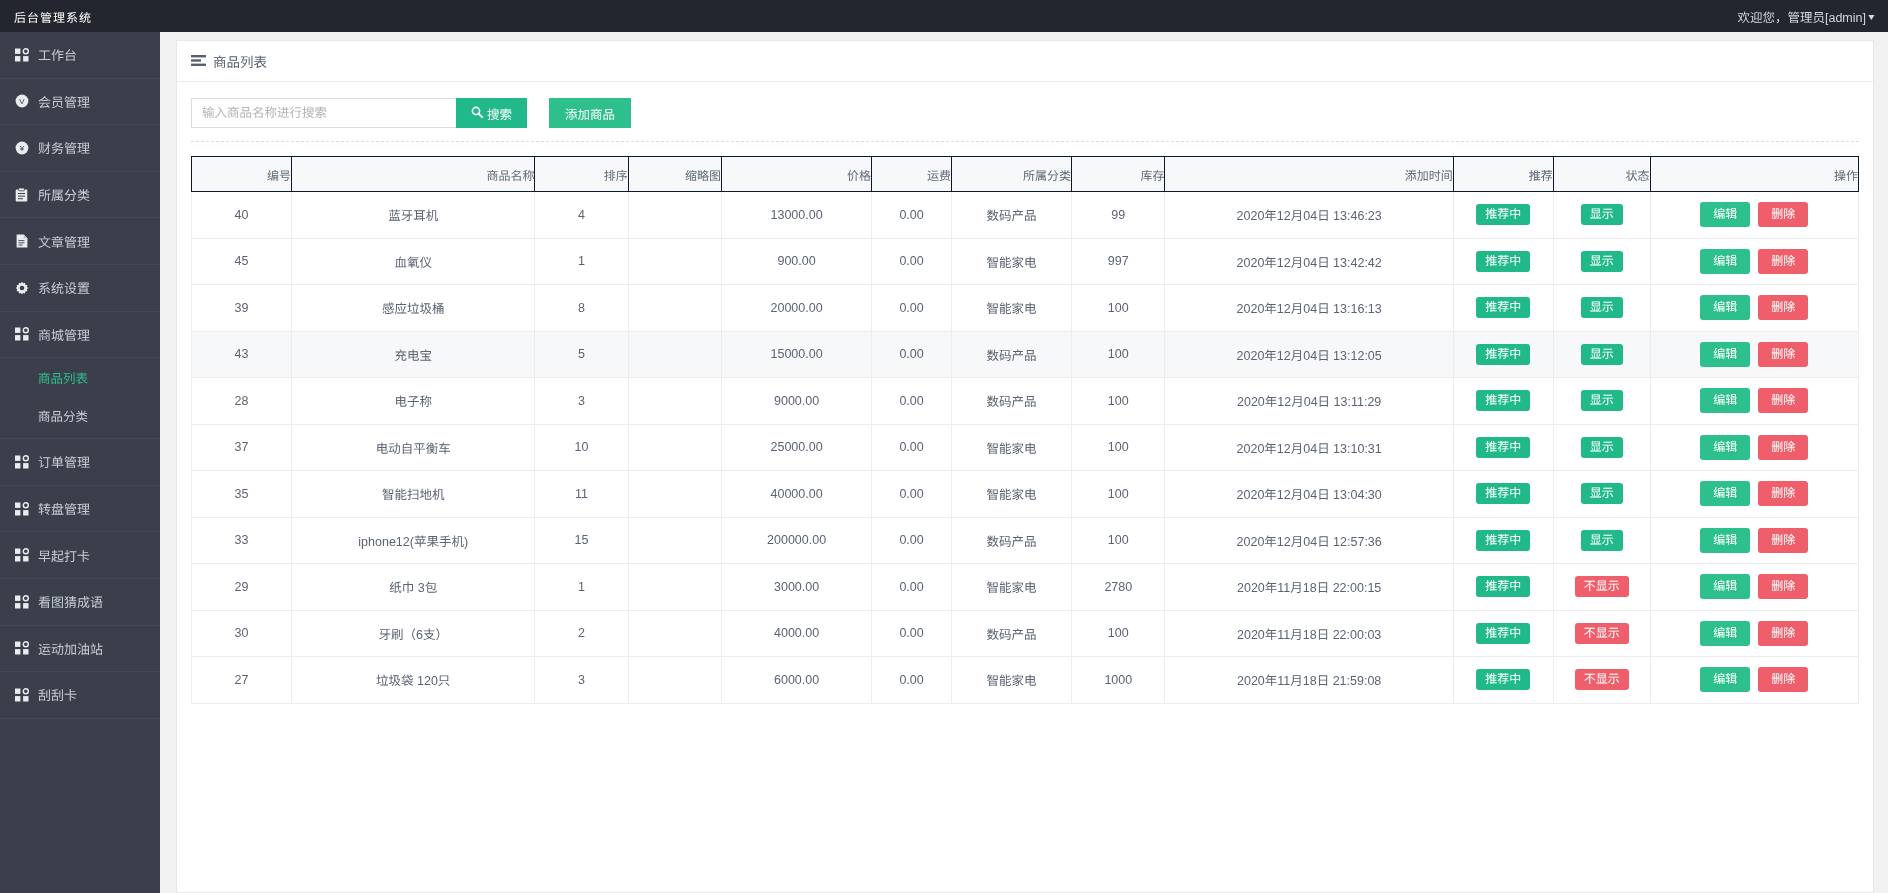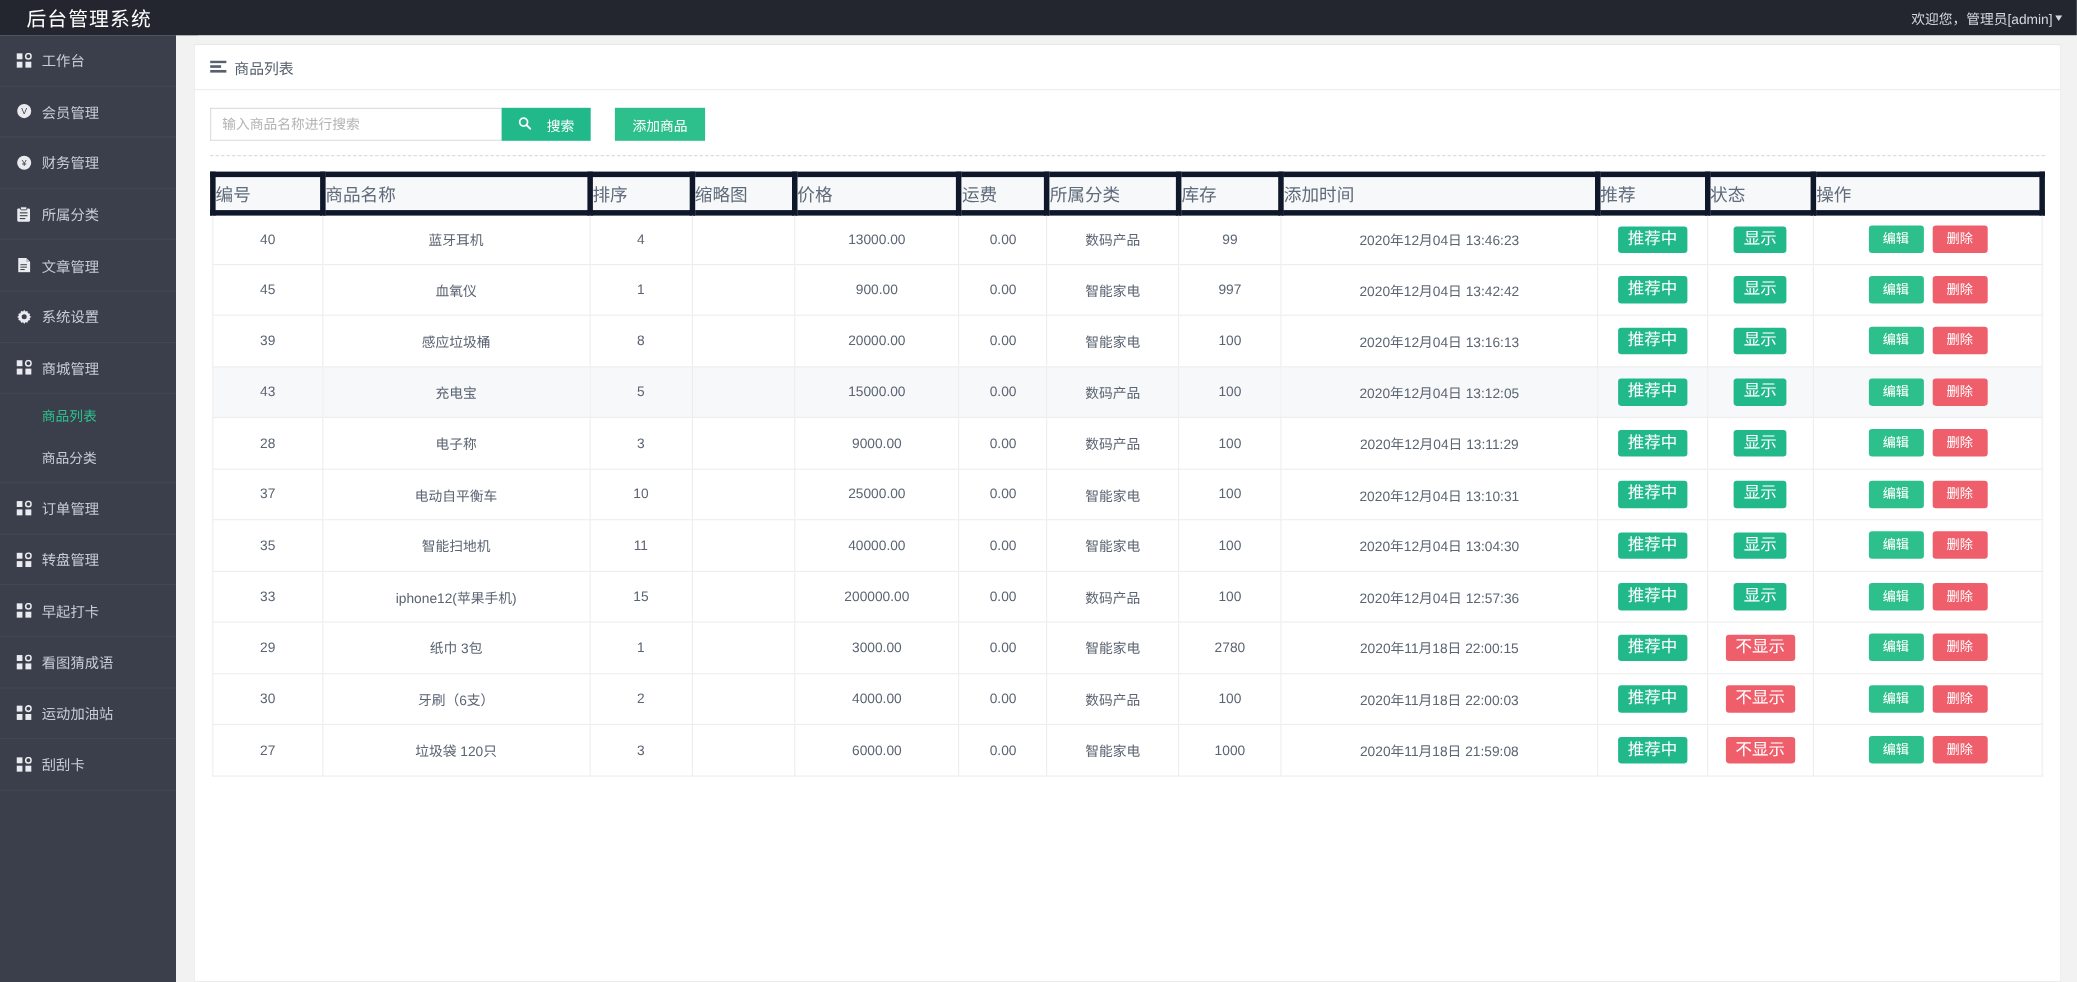--- a/index.html
+++ b/index.html
@@ -17,23 +17,23 @@
   .topbar {
     position: absolute; top: 0; left: 0;
     width: 1888px; height: 32px;
     background: #23262e;
     display: flex; align-items: center;
     z-index: 20;
   }
   .logo {
     width: 160px; flex: 0 0 160px;
     color: #fff;
-    font-size: 18px;
+    font-size: 12px;
     letter-spacing: 1px;
-    padding-left: 24px;
+    padding-left: 14px;
     white-space: nowrap;
   }
   .topbar-spacer { flex: 1 1 auto; }
   .user-area {
     display: flex; align-items: center;
     color: #d4d7dd;
     font-size: 12.5px;
     padding-right: 14px;
     white-space: nowrap;
     cursor: pointer;
@@ -133,21 +133,21 @@
     cursor: pointer;
     font-size: 12.5px;
     color: #fff;
     font-family: "Liberation Sans", "DejaVu Sans", sans-serif;
     white-space: nowrap;
   }
   .btn-search {
     background: #22b98a;
     height: 30px;
     padding: 0 15px;
-    display: inline-flex; align-items: center; gap: 14px;
+    display: inline-flex; align-items: center; gap: 4px;
   }
   .btn-add {
     background: #2ec08c;
     height: 30px;
     padding: 0 16px;
     margin-left: 22px;
     display: inline-flex; align-items: center;
   }
   .toolbar-divider {
     border-top: 1px dashed #dcdcdc;
@@ -157,45 +157,45 @@
   
   .table-wrap { padding: 14px 14px 0 14px; }
   table.grid {
     width: 100%;
     border-collapse: collapse;
     table-layout: fixed;
     font-size: 12.5px;
   }
   table.grid th {
     background: #f7f8f9;
-    border: 5px solid #0f172a;
+    border: 1px solid #0f172a;
     color: #5f6b7a;
     font-weight: normal;
     height: 35px;
-    text-align: left;
-    font-size: 16px;
+    text-align: right;
+    font-size: 12px;
   }
   table.grid td {
     border: 1px solid #ededed;
     height: 46.5px;
     text-align: center;
     color: #5b6472;
     padding: 0 4px;
     overflow: hidden;
     white-space: nowrap;
     text-overflow: ellipsis;
   }
   table.grid tr.alt td { background: #f7f8f9; }
 
   .pill {
     display: inline-block;
     padding: 4px 9px;
     border-radius: 3px;
     color: #fff;
-    font-size: 15px;
+    font-size: 12px;
     line-height: 1.1;
     cursor: pointer;
     white-space: nowrap;
   }
   .pill.green { background: #22b98a; }
   .pill.red   { background: #ef5f6b; }
 
   .op-btn {
     display: inline-block;
     padding: 6px 13px;

